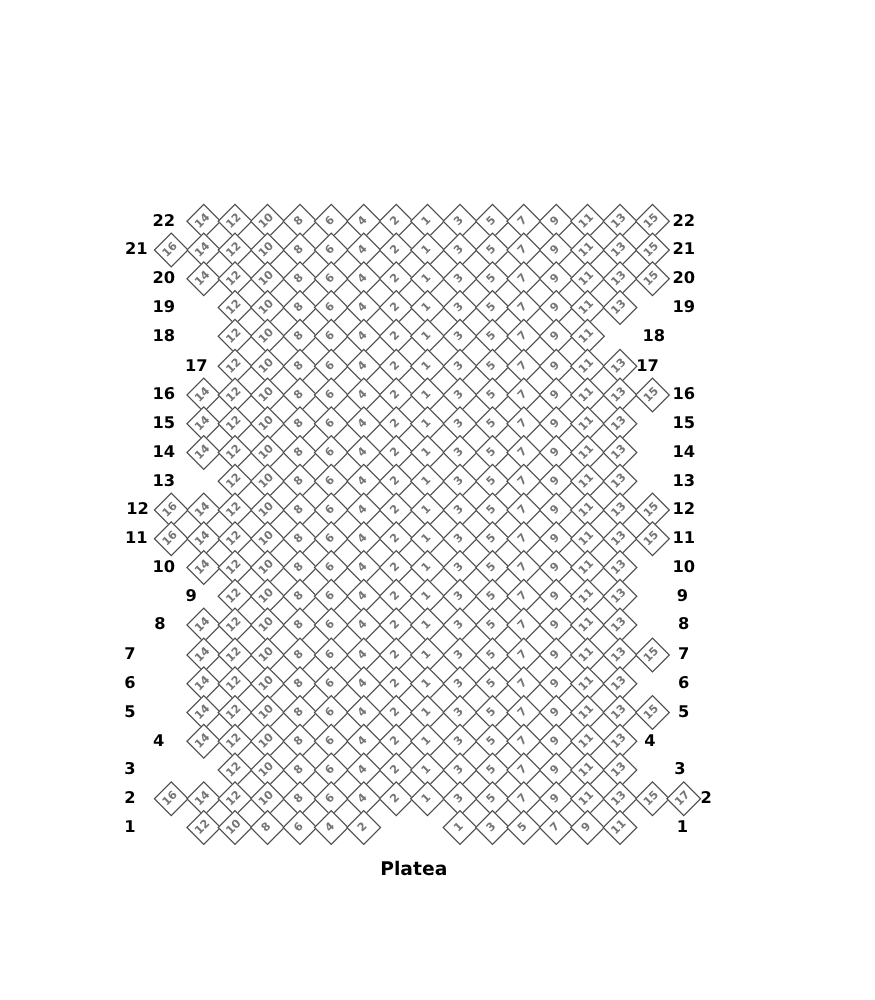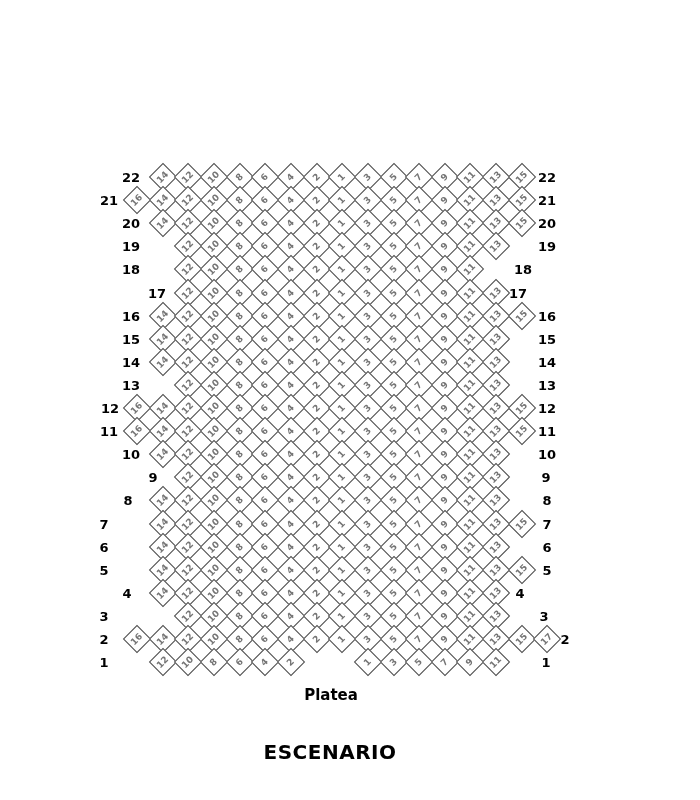--- a/index.html
+++ b/index.html
@@ -71,21 +71,20 @@
     letter-spacing: 0.5px;
     color: #000000;
     font-family: "DejaVu Sans", sans-serif;
   }
 </style>
 </head>
 <body>
 
 <div id="seat-map">
   <div class="section-label">Platea</div>
-  <div class="stage-label">ESCENARIO</div>
 <div class="row-label" style="left: 131px; top: 177px;">22</div>
     <div class="row-label" style="left: 547px; top: 177px;">22</div>
     <div class="seat" style="left: 162.65px; top: 177px;">
       <span class="seat-num">14</span>
     </div>
     <div class="seat" style="left: 188.3px; top: 177px;">
       <span class="seat-num">12</span>
     </div>
     <div class="seat" style="left: 213.95px; top: 177px;">
       <span class="seat-num">10</span>

